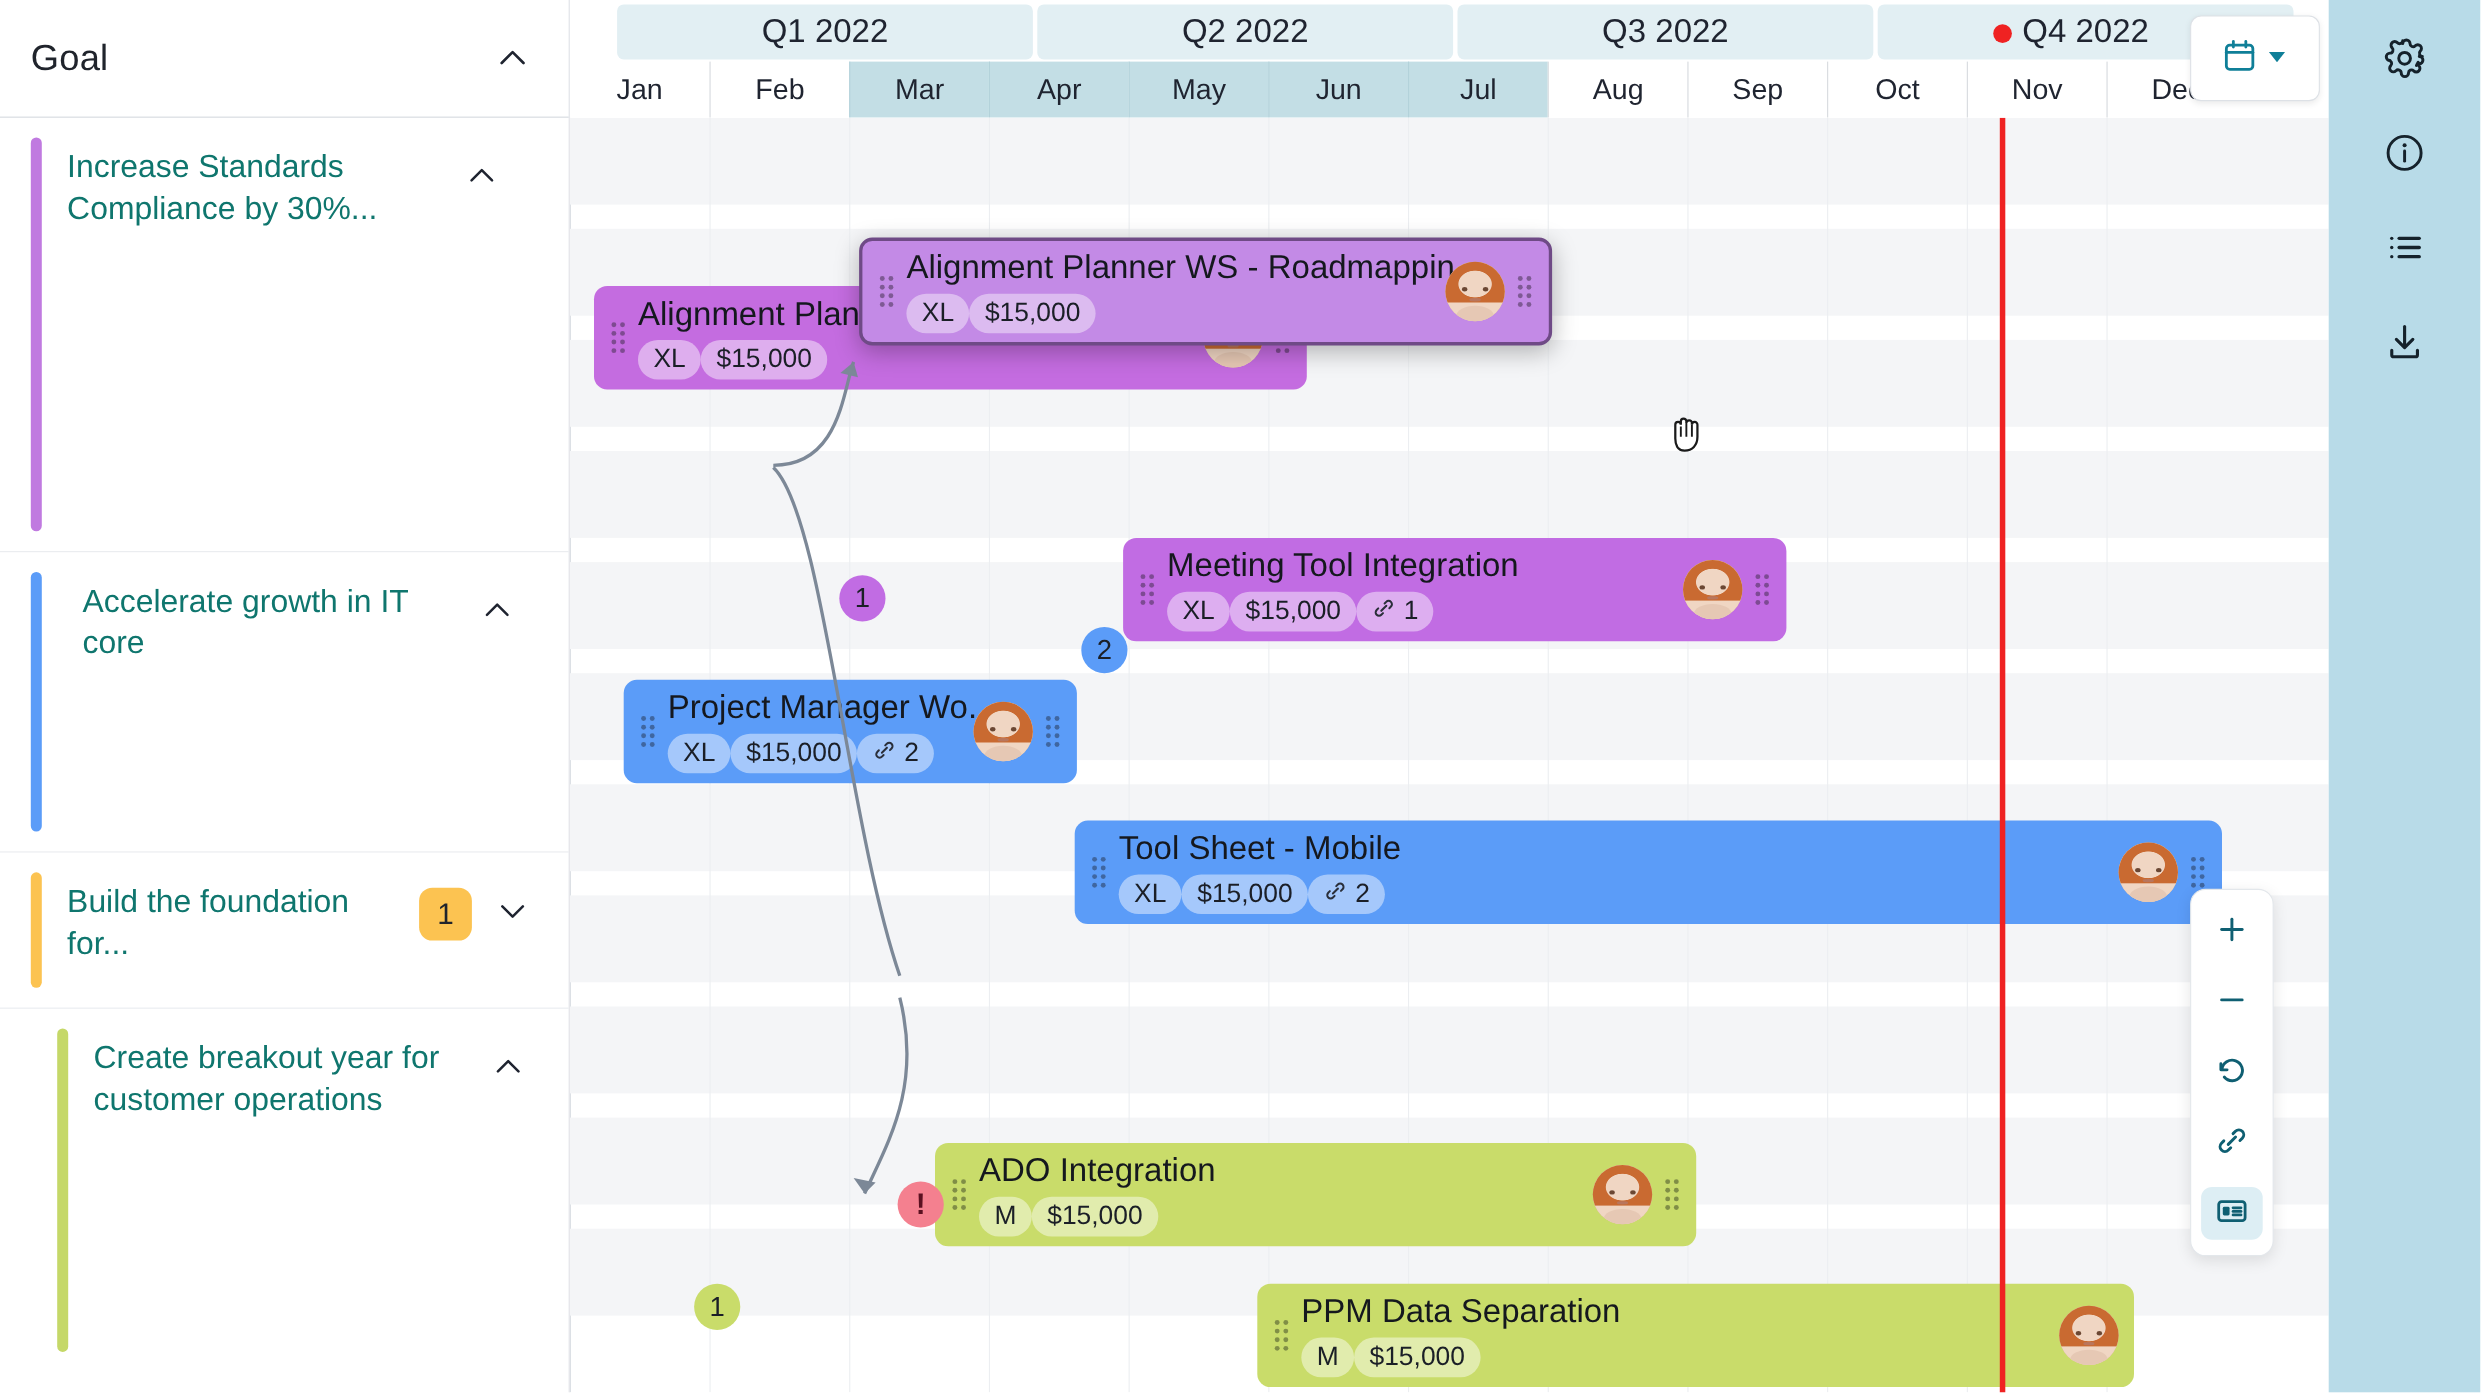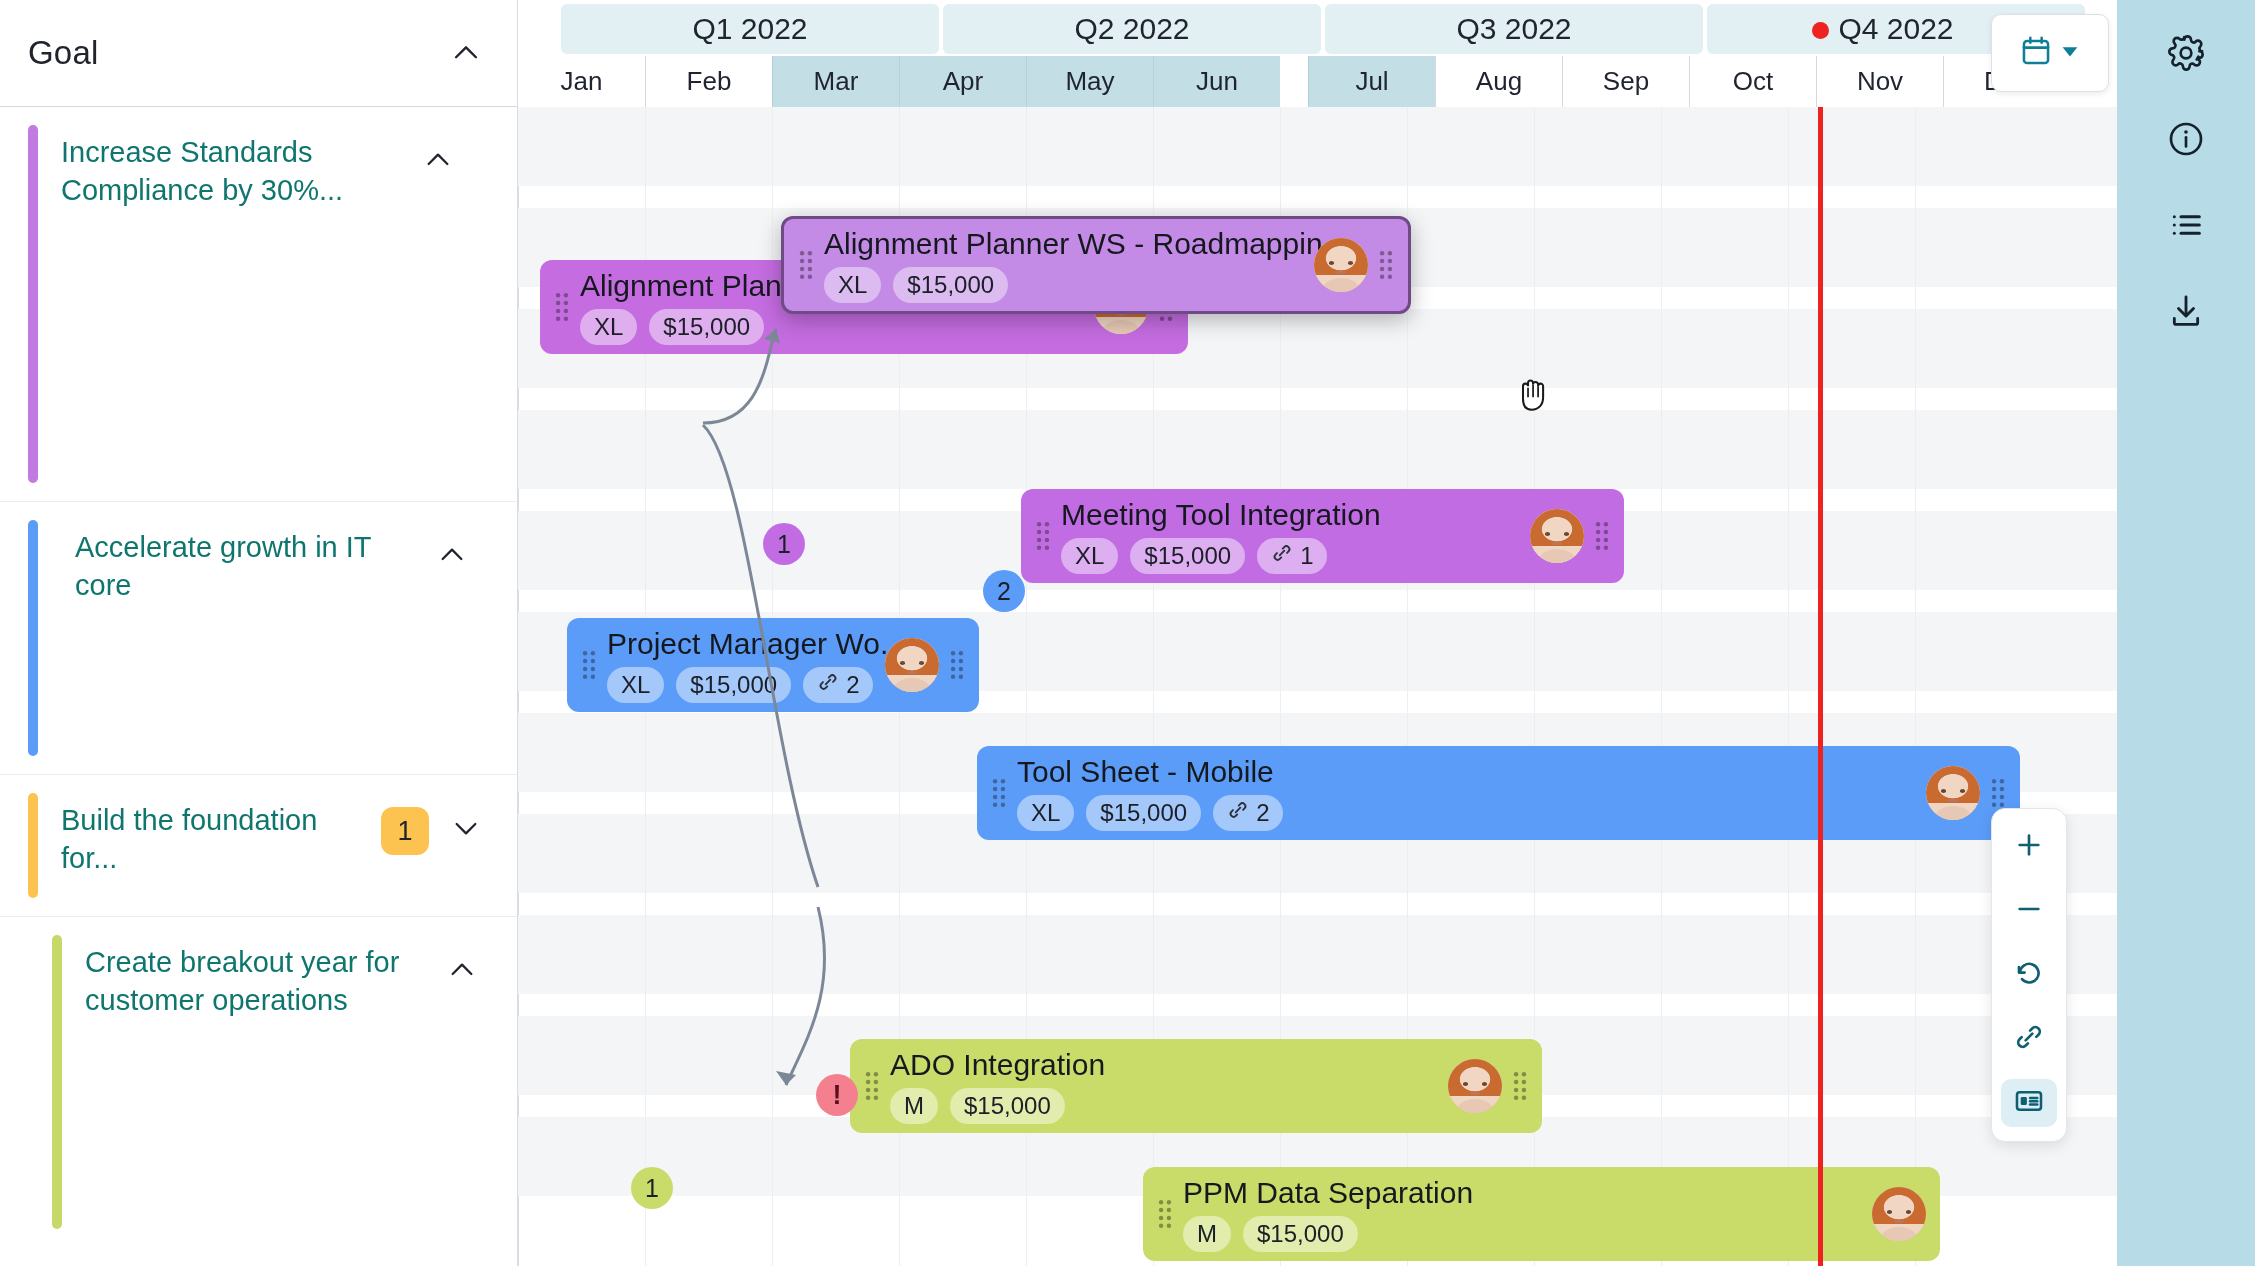--- a/index.html
+++ b/index.html
@@ -137,21 +137,21 @@
     overflow: hidden;
     cursor: pointer;
   }
   .bar .grip { flex: 0 0 auto; width: 16px; height: 34px; opacity: .5; }
   .bar .grip svg { display:block; }
   .bar-main { flex: 1 1 auto; min-width: 0; padding-left: 10px; }
   .bar-title {
     font-size: 30px; font-weight: 400; color: #15181e;
     white-space: nowrap; line-height: 1.12;
   }
-  .bar-meta { display: flex; align-items: center; gap: 12px; margin-top: 7px; text-align: center; }
+  .bar-meta { display: flex; align-items: center; gap: 0; margin-top: 7px; text-align: center; }
   .chip {
     height: 36px; border-radius: 18px;
     display: flex; align-items: center; gap: 7px;
     padding: 0 14px; font-size: 24px; color: #1b1f27;
     white-space: nowrap;
   }
   .bar-avatar {
     flex: 0 0 auto;
     width: 54px; height: 54px; border-radius: 50%;
     margin-left: 10px;
@@ -294,21 +294,21 @@
         <div class="quarter" style="width:378px;">Q4 2022</div>
       </div>
 
       <div class="month-strip">
         <div class="month" style="width:127px;">Jan</div>
         <div class="month" style="width:127px;">Feb</div>
         <div class="month hl" style="width:127px;">Mar</div>
         <div class="month hl" style="width:127px;">Apr</div>
         <div class="month hl" style="width:127px;">May</div>
         <div class="month hl" style="width:127px;">Jun</div>
-        <div class="month hl" style="width:127px;margin-left:28px;">Jul</div>
+        <div class="month hl" style="width:127px;">Jul</div>
         <div class="month" style="width:127px;">Aug</div>
         <div class="month" style="width:127px;">Sep</div>
         <div class="month" style="width:127px;">Oct</div>
         <div class="month" style="width:127px;">Nov</div>
         <div class="month" style="width:127px;">Dec</div>
       </div>
 
       <div class="date-picker">
         <span>
           <svg width="34" height="34" viewBox="0 0 24 24" fill="none" stroke="#0f7f98" stroke-width="1.8" stroke-linecap="round" stroke-linejoin="round">

